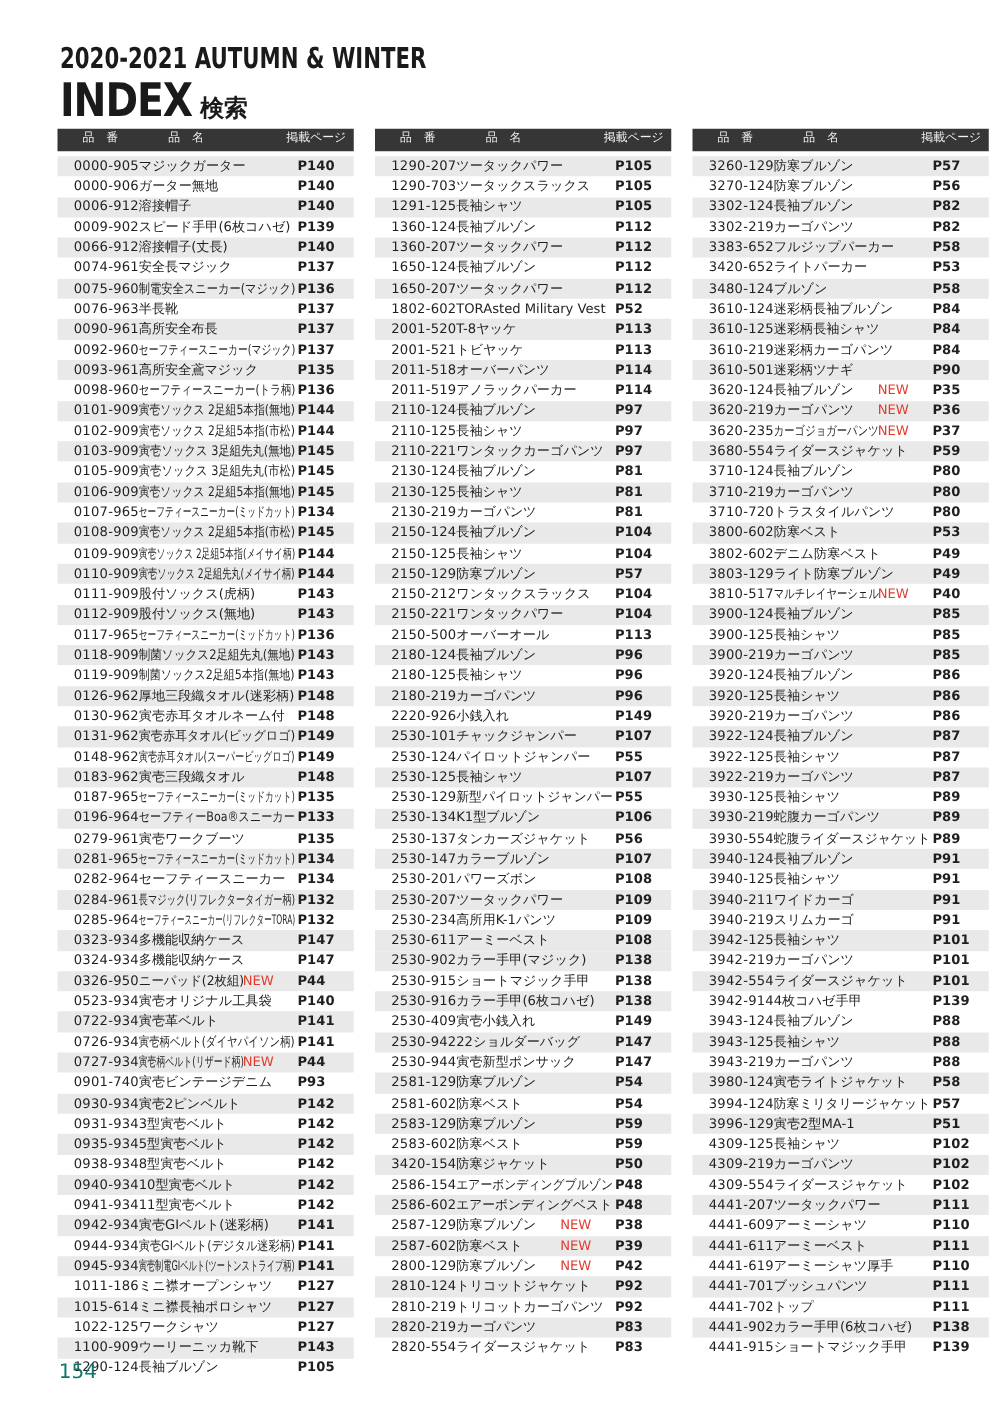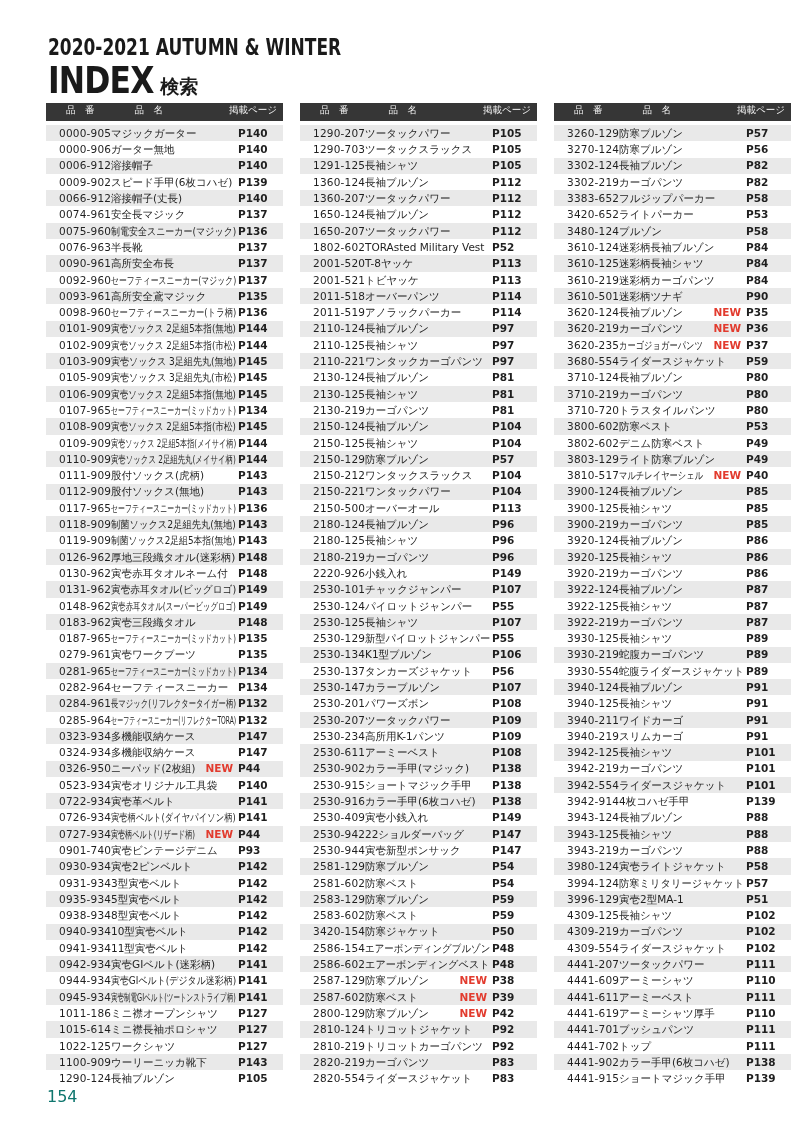--- a/index.html
+++ b/index.html
@@ -26,22 +26,22 @@
     display:flex;align-items:center;justify-content:space-between;
     padding:0 6px 4px 20px;box-sizing:border-box;font-family:Liberation Mono, monospace;}
   .col-header .h-name{margin-left:-26px;}
   .col-rows{margin-top:4px;}
   .row{height:16.3px;display:flex;align-items:center;font-size:10.5px;line-height:1;
     box-sizing:border-box;}
   .row.stripe{background:var(--stripe);}
   .cell-code{width:52px;margin-left:13px;flex:none;letter-spacing:.2px;white-space:nowrap;}
   .cell-name{flex:1;min-width:0;overflow:visible;}
   .cell-name>span{display:inline-block;white-space:nowrap;transform-origin:left center;}
-  .cell-new{flex:none;width:36px;text-align:right;margin-right:5px;color:var(--new-red);
-    font-weight:bold;font-size:10.5px;white-space:nowrap;}
+  .cell-new{flex:none;width:36px;text-align:right;margin-right:19px;color:var(--new-red);
+    font-weight:normal;font-size:10.5px;white-space:nowrap;}
   .cell-page{flex:none;width:45px;font-weight:bold;white-space:nowrap;}
 
   
   .page-number{position:absolute;left:47px;top:1087px;font-size:16px;color:#0f766e;}
 </style>
 </head>
 <body>
 
 <div class="page">
 
@@ -214,20 +214,25 @@
           <div class="row stripe">
             <span class="cell-code">0183-962</span>
             <span class="cell-name"><span>寅壱三段織タオル</span></span>
             <span class="cell-page">P148</span>
           </div>
           <div class="row">
             <span class="cell-code">0187-965</span>
             <span class="cell-name"><span style="transform: scaleX(0.657895);">セーフティースニーカー(ミッドカット)</span></span>
             <span class="cell-page">P135</span>
           </div>
+          <div class="row stripe">
+            <span class="cell-code">0196-964</span>
+            <span class="cell-name"><span style="transform: scaleX(0.844595);">セーフティーBoa®スニーカー</span></span>
+            <span class="cell-page">P133</span>
+          </div>
           <div class="row">
             <span class="cell-code">0279-961</span>
             <span class="cell-name"><span>寅壱ワークブーツ</span></span>
             <span class="cell-page">P135</span>
           </div>
           <div class="row stripe">
             <span class="cell-code">0281-965</span>
             <span class="cell-name"><span style="transform: scaleX(0.657895);">セーフティースニーカー(ミッドカット)</span></span>
             <span class="cell-page">P134</span>
           </div>

